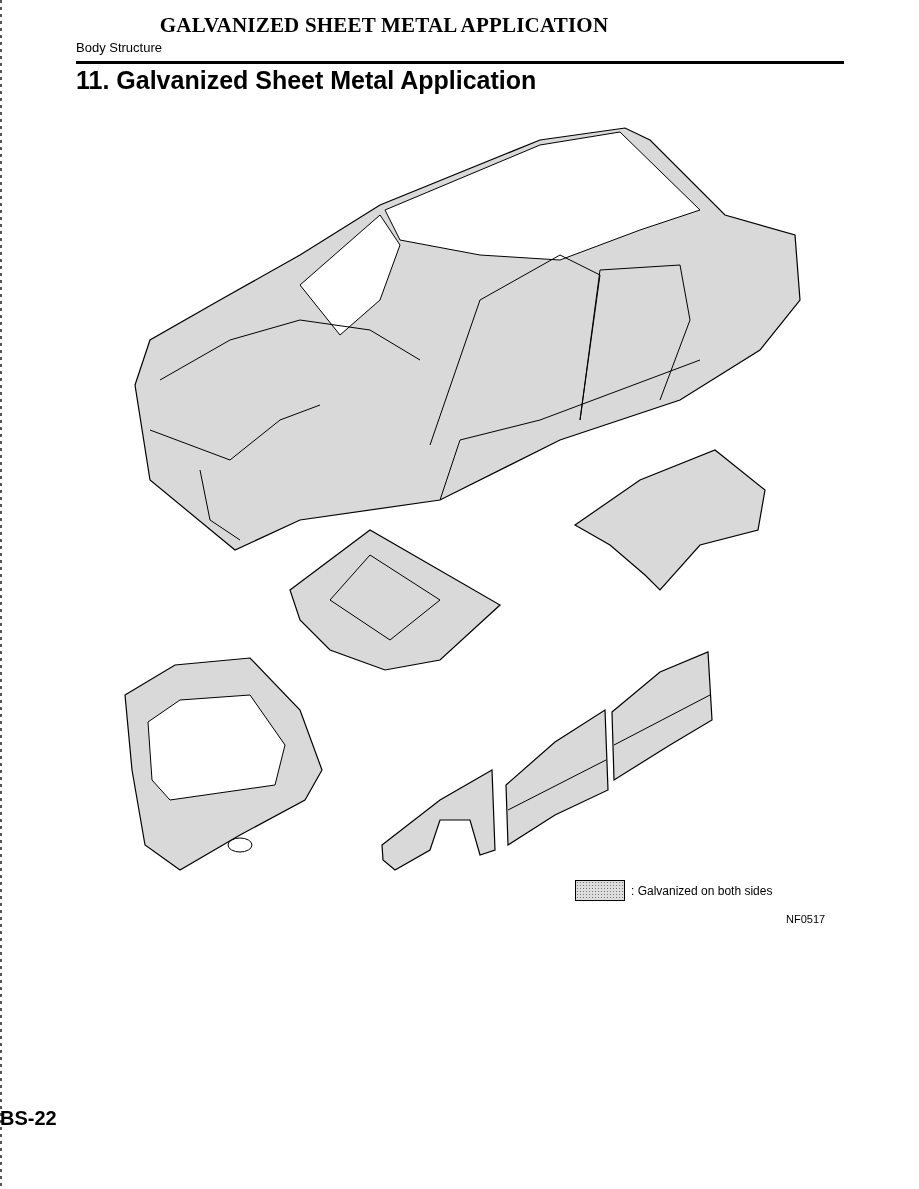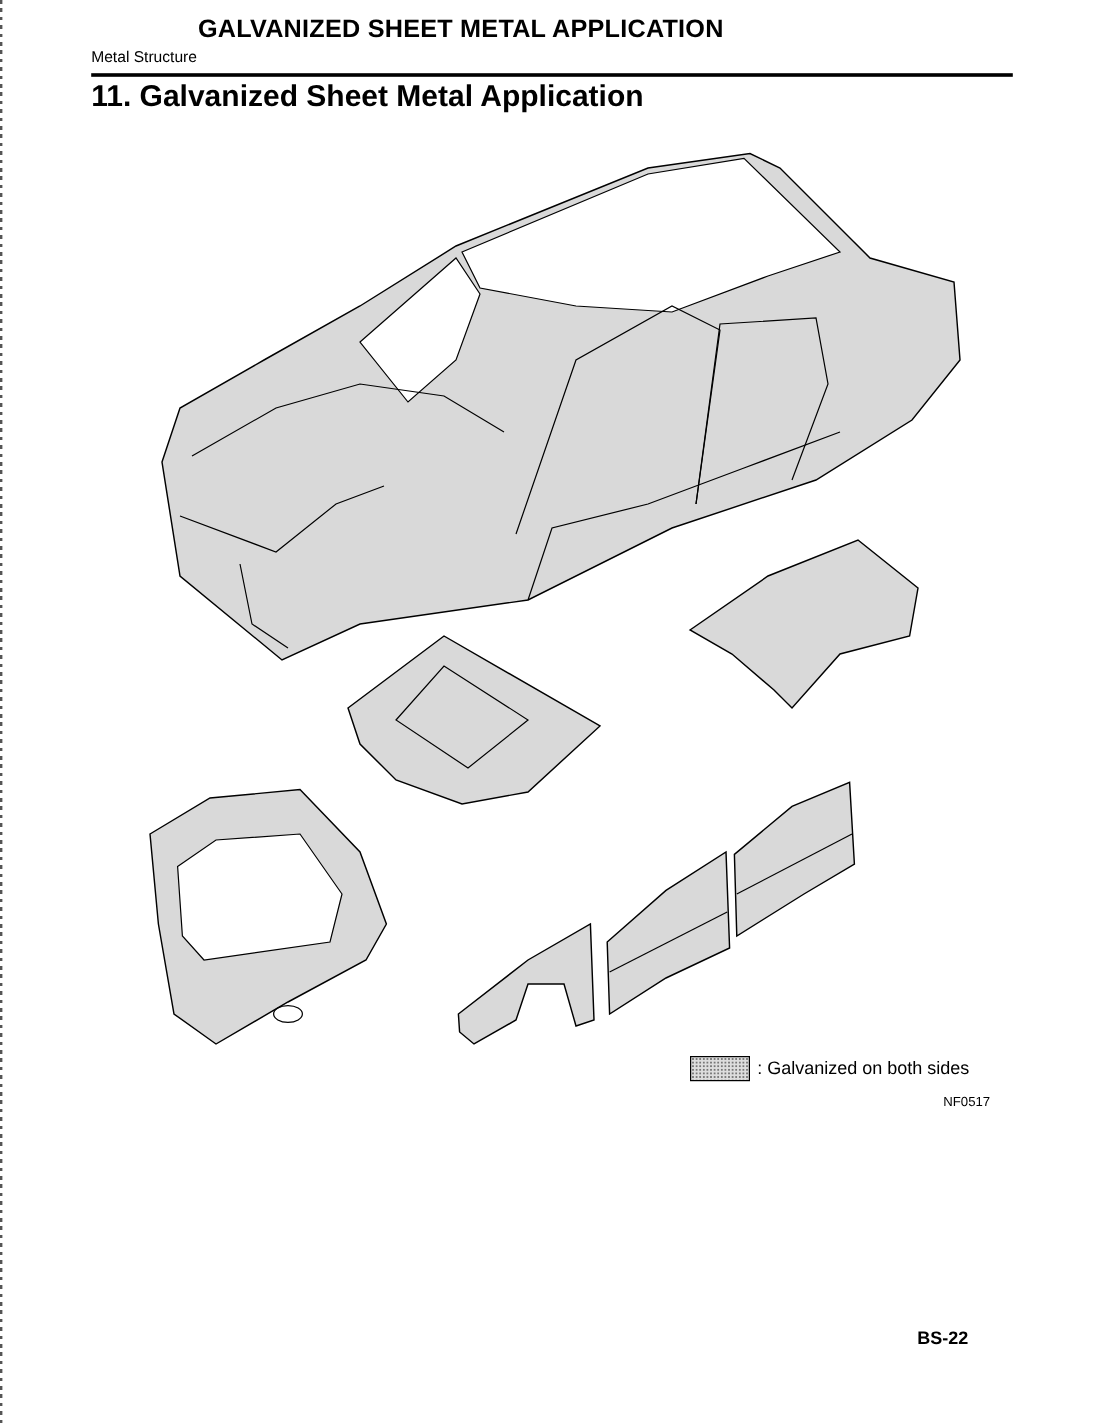--- a/index.html
+++ b/index.html
@@ -1,37 +1,37 @@
 <!DOCTYPE html>
 <html><head>
 <meta charset="utf-8">
 <style>
   html, body { margin:0; padding:0; background:#ffffff; }
   body { width:919px; height:1189px; position:relative; overflow:hidden; font-family:"Liberation Sans", sans-serif; color:#000; }
   .left-edge { position:absolute; left:0; top:0; width:2px; height:1189px; background:repeating-linear-gradient(#555 0 3px, transparent 3px 7px); }
-  .header-title { position:absolute; left:0; width:768px; top:13px; text-align:center; font-weight:bold; font-size:21px; letter-spacing:0.2px; }
+  .header-title { position:absolute; left:0; width:768px; top:13px; text-align:center; font-weight:bold; font-size:21px; letter-spacing:0.2px;font-family:Liberation Serif, serif; }
   .section-label { position:absolute; left:76px; top:40px; font-size:13px; }
   .rule { position:absolute; left:76px; top:61px; width:768px; height:3px; background:#000; }
   .page-heading { position:absolute; left:76px; top:66px; font-weight:bold; font-size:25px; }
   .figure { position:absolute; left:110px; top:120px; width:710px; height:760px; }
   .legend { position:absolute; left:575px; top:880px; display:flex; align-items:center; }
   .swatch { width:48px; height:19px; border:1px solid #000; background-color:#ddd;
     background-image:radial-gradient(#777 0.6px, transparent 0.9px); background-size:3px 3px; }
-  .legend-text { font-size:15px; margin-left:6px; }
+  .legend-text { font-size:12px; margin-left:6px; }
   .fig-code { position:absolute; left:786px; top:913px; font-size:11px; }
-  .page-number { position:absolute; left:0; width:807px; top:1107px; text-align:right; font-weight:bold; font-size:15px; }
+  .page-number { position:absolute; left:0; width:807px; top:1107px; text-align:left; font-weight:bold; font-size:20px; }
   .part { fill:#d9d9d9; stroke:#000; stroke-width:1.2; }
   .line { fill:none; stroke:#000; stroke-width:1; }
 </style>
 </head>
 <body>
 
 <div class="left-edge"></div>
 <div class="header-title">GALVANIZED SHEET METAL APPLICATION</div>
-<div class="section-label">Metal Structure</div>
+<div class="section-label">Body Structure</div>
 <div class="rule"></div>
 <div class="page-heading">11. Galvanized Sheet Metal Application</div>
 
 <svg class="figure" viewBox="110 120 710 760" width="710" height="760">
 
   <g>
     <path class="part" d="M135,385 L150,340 L220,300 L300,255 L380,205 L540,140 L625,128 L650,140 L725,215 L795,235 L800,300 L760,350 L680,400 L560,440 L440,500 L300,520 L235,550 L150,480 Z"></path>
     <path d="M385,210 L540,145 L620,132 L700,210 L640,230 L560,260 L480,255 L400,240 Z" fill="#fff" stroke="#000"></path>
     <path d="M300,285 L380,215 L400,245 L380,300 L340,335 Z" fill="#fff" stroke="#000"></path>
     <path class="line" d="M430,445 L480,300 L560,255 L600,275 L580,420"></path>

